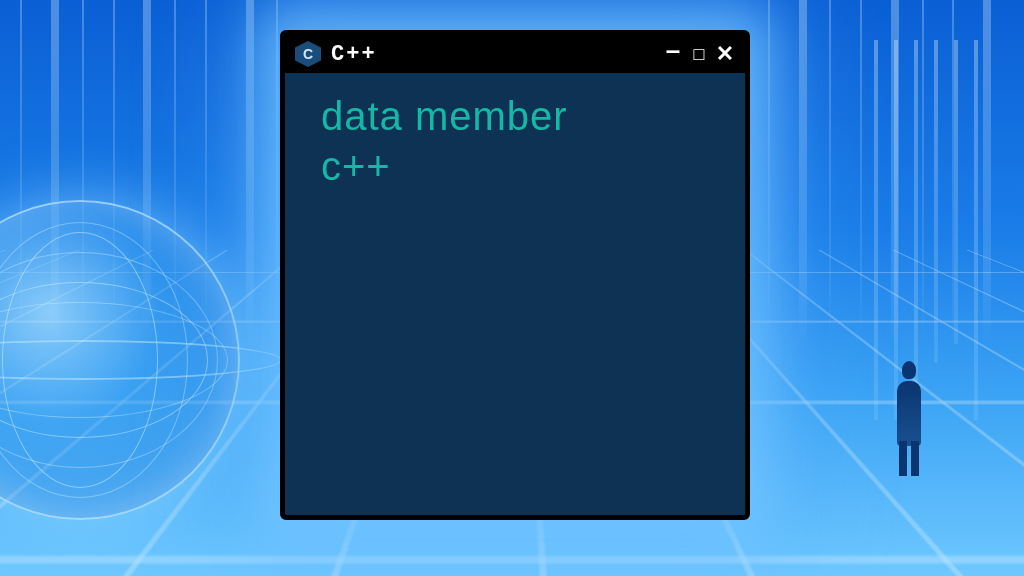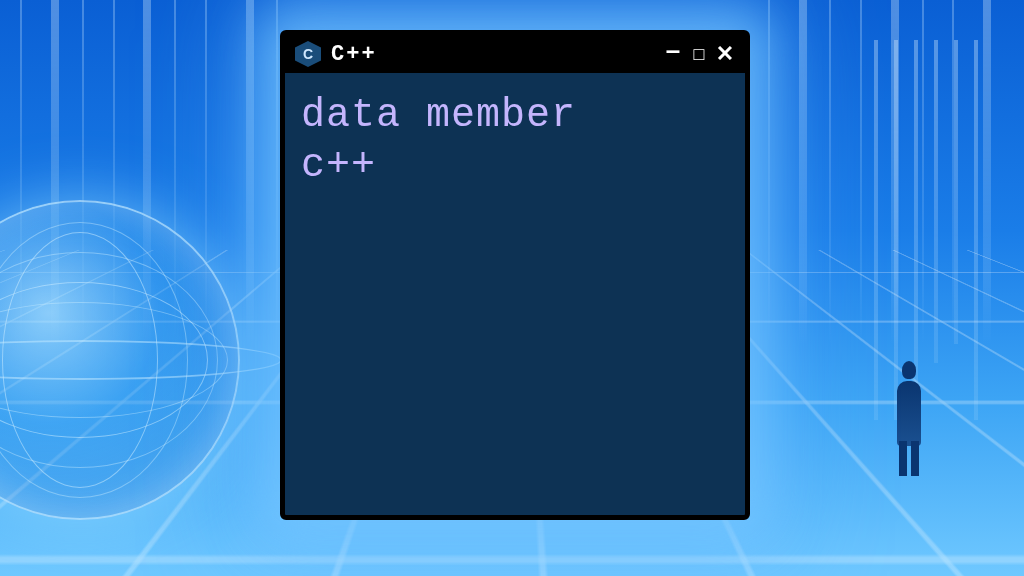--- a/index.html
+++ b/index.html
@@ -233,23 +233,23 @@
     
     .ctrl-max {
       font-size: 18px;
     }
     
     .ctrl-x {
       font-size: 22px;
     }
     
     .terminal-body {
-      padding: 18px 16px;
-      color: #c4b5fd;
-      font-family: Liberation Mono, monospace;
+      padding: 18px 36px;
+      color: #14b8a6;
+      font-family: Liberation Sans, sans-serif;
       font-size: 40px;
       line-height: 1.25;
       letter-spacing: 1px;
     }
     
     .terminal-line {
       white-space: pre;
     }
   </style>
 </head>

